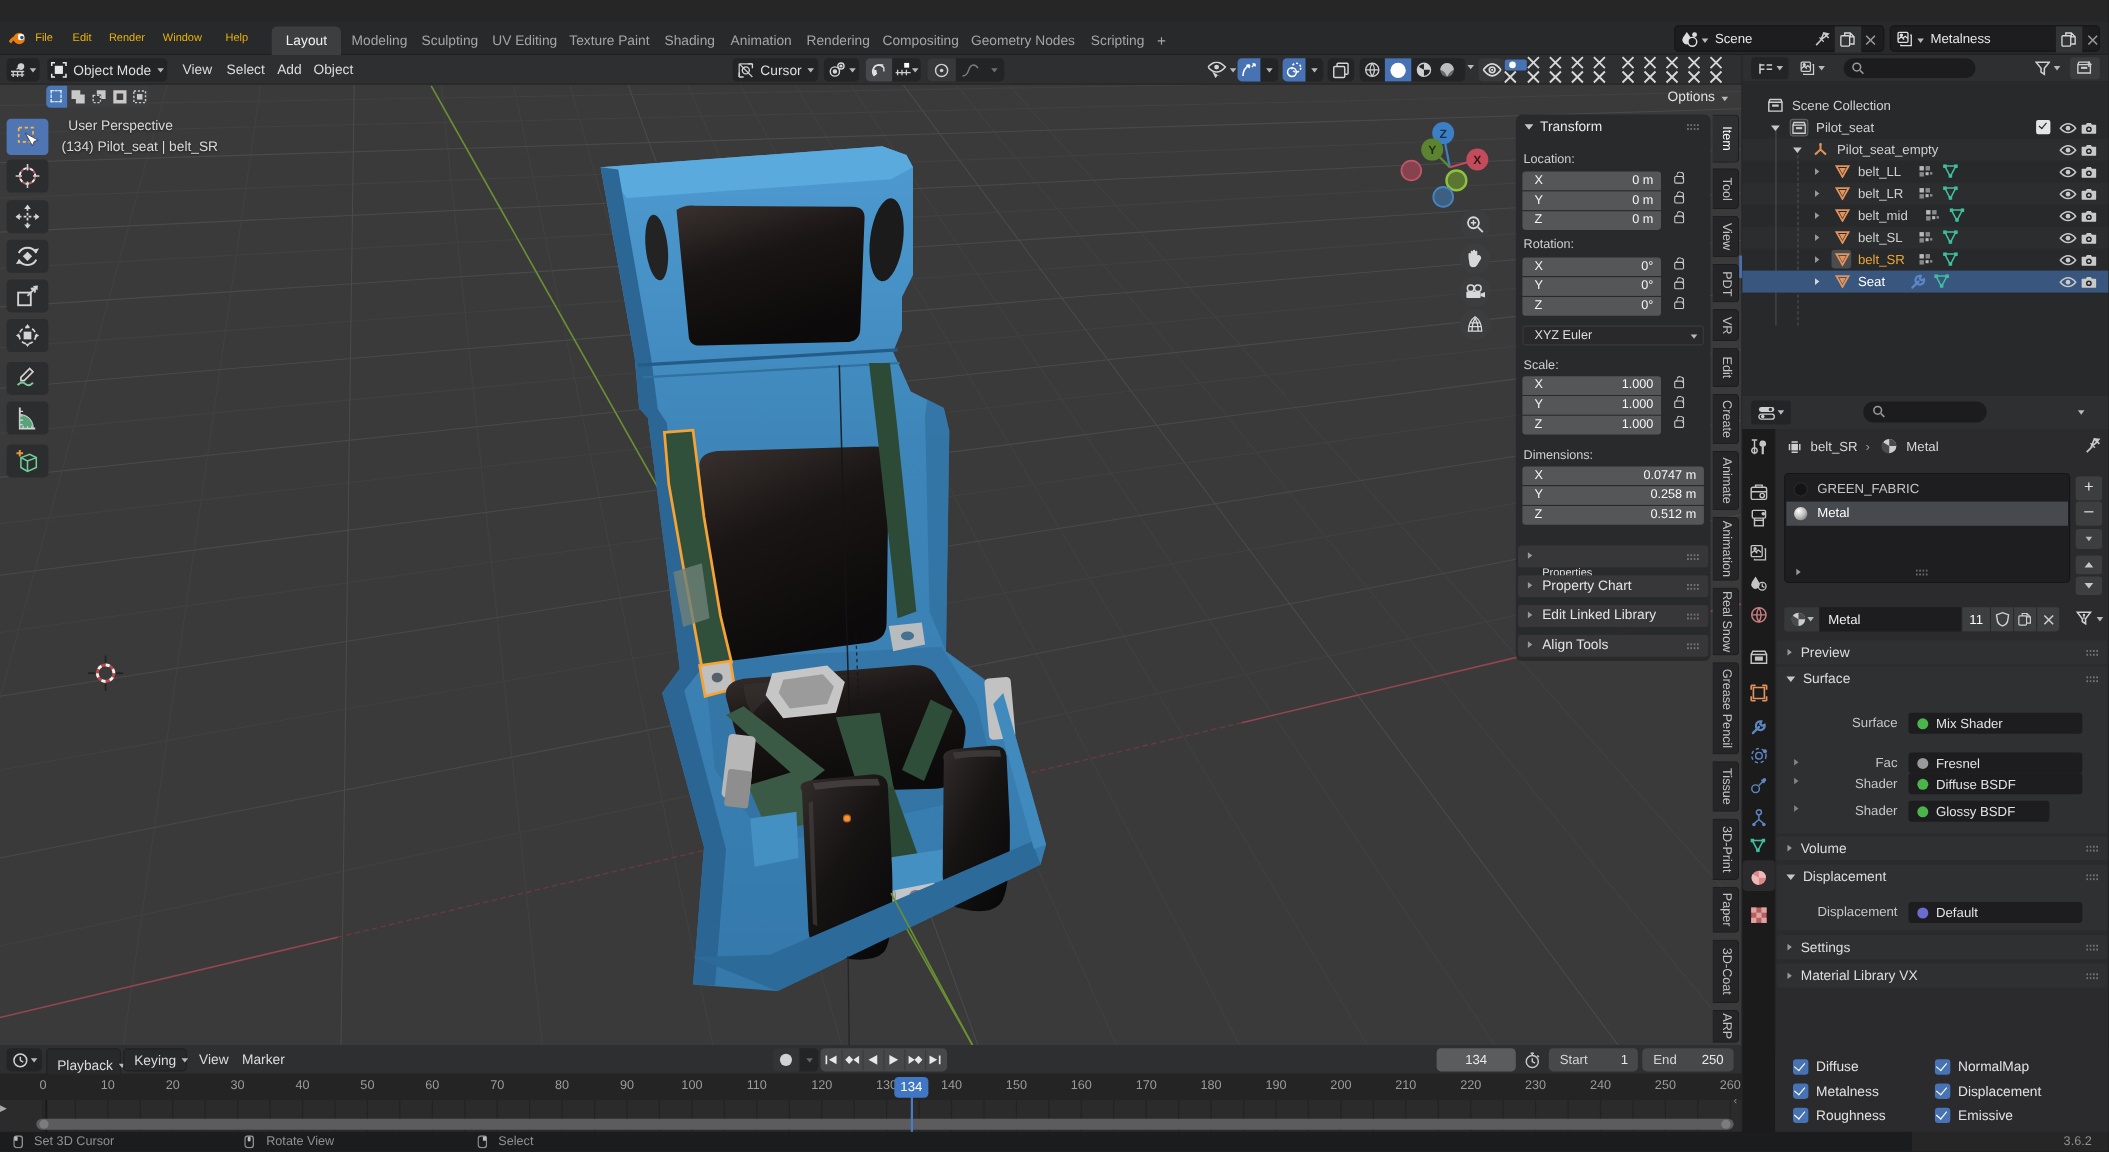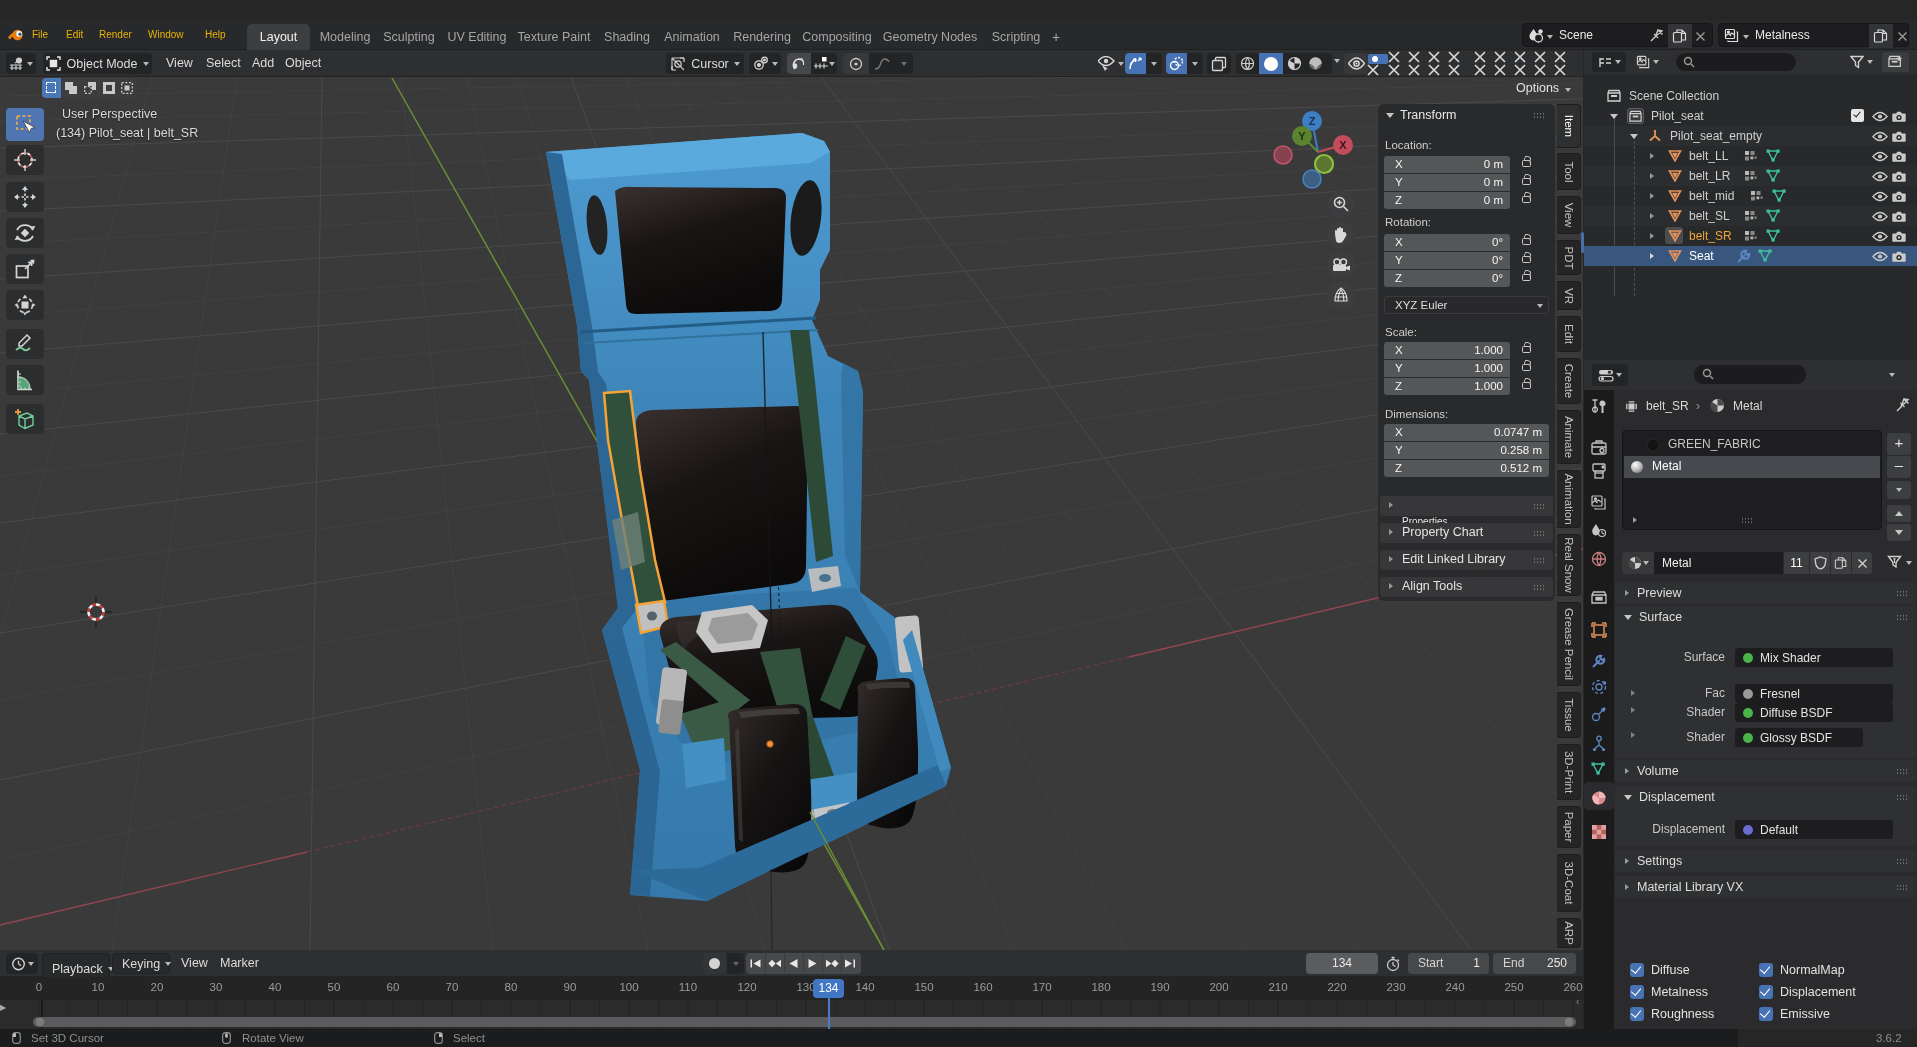--- a/index.html
+++ b/index.html
@@ -1042,21 +1042,21 @@
           <path d="M7.5,1 A6.5,6.5 0 0 1 14,7.5 L7.5,7.5 Z" fill="#4a4a4a"></path>
           <path d="M7.5,14 A6.5,6.5 0 0 1 1.6,3.8 L7.5,7.5 Z" fill="#4a4a4a"></path>
         </svg>
     <span class="abs" style="left:119px;top:9px;color:#d8d8d8">Metal</span>
     <svg class="abs" style="left:281px;top:7px" width="15" height="16" viewBox="0 0 15 16" fill="none" stroke="#c9c9c9" stroke-width="1.5">
           <path d="M8.5,1.5 L13.5,6.5 M9,2 L6.5,8.5 L10,6 L13,2.5 Z M7,9 L2,14"></path>
           <path d="M5.5,6 L9.5,10" stroke-width="1.2"></path>
         </svg>
 
     <div class="abs" style="left:8px;top:40px;width:260px;height:100px;background:#1e1e20;border:1px solid #151517;border-radius:4px">
-      <div class="abs" style="left:17px;top:3px;width:256px;height:22px">
+      <div class="abs" style="left:1px;top:3px;width:256px;height:22px">
         <svg class="abs" style="left:6px;top:4px" width="14" height="14" viewBox="0 0 15 15">
               <circle cx="7.5" cy="7.5" r="6.5" fill="#141414" stroke="#2c2c2c"></circle>
             </svg>
         <span class="abs" style="left:28px;top:3px;color:#c6c6c6">GREEN_FABRIC</span>
       </div>
       <div class="abs" style="left:1px;top:25px;width:256px;height:22px;background:#46494d">
         <svg class="abs" style="left:6px;top:4px" width="14" height="14" viewBox="0 0 15 15">
               <defs>
                 <radialGradient id="ball" cx=".35" cy=".3" r=".9">
                   <stop offset="0" stop-color="#fdfdfd"></stop>

